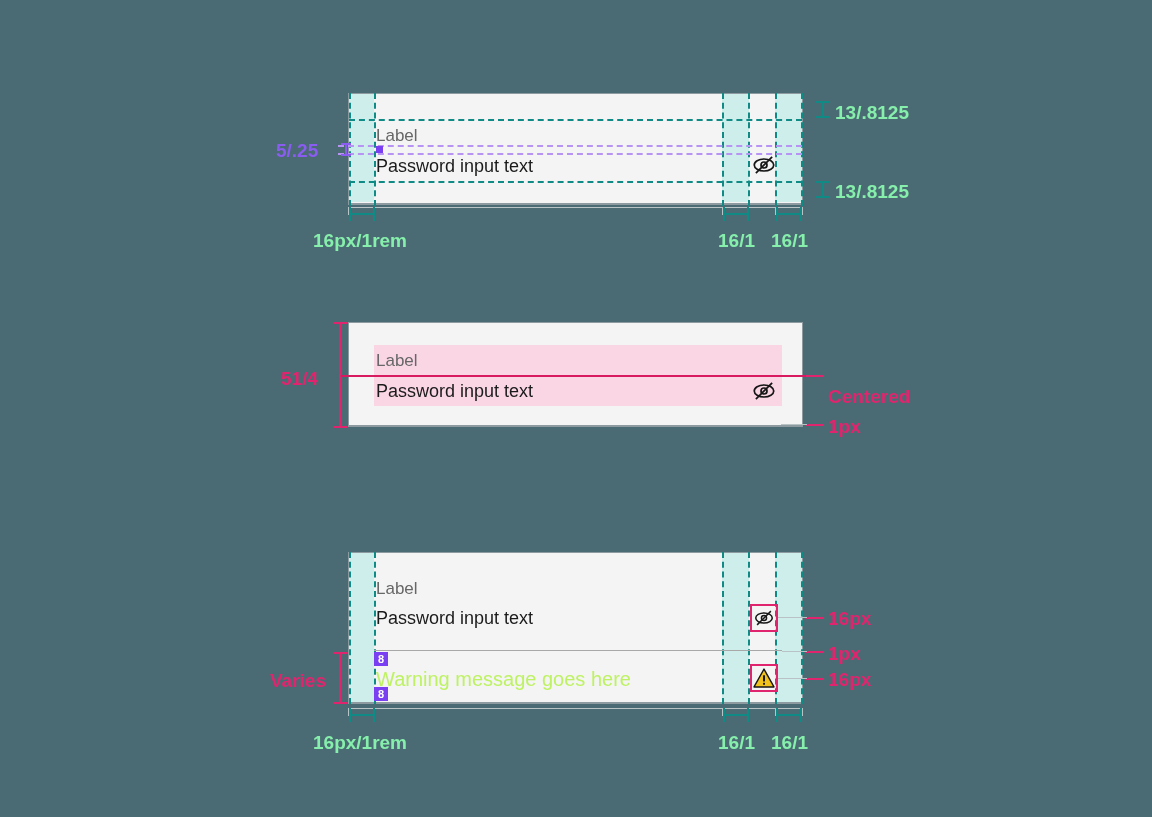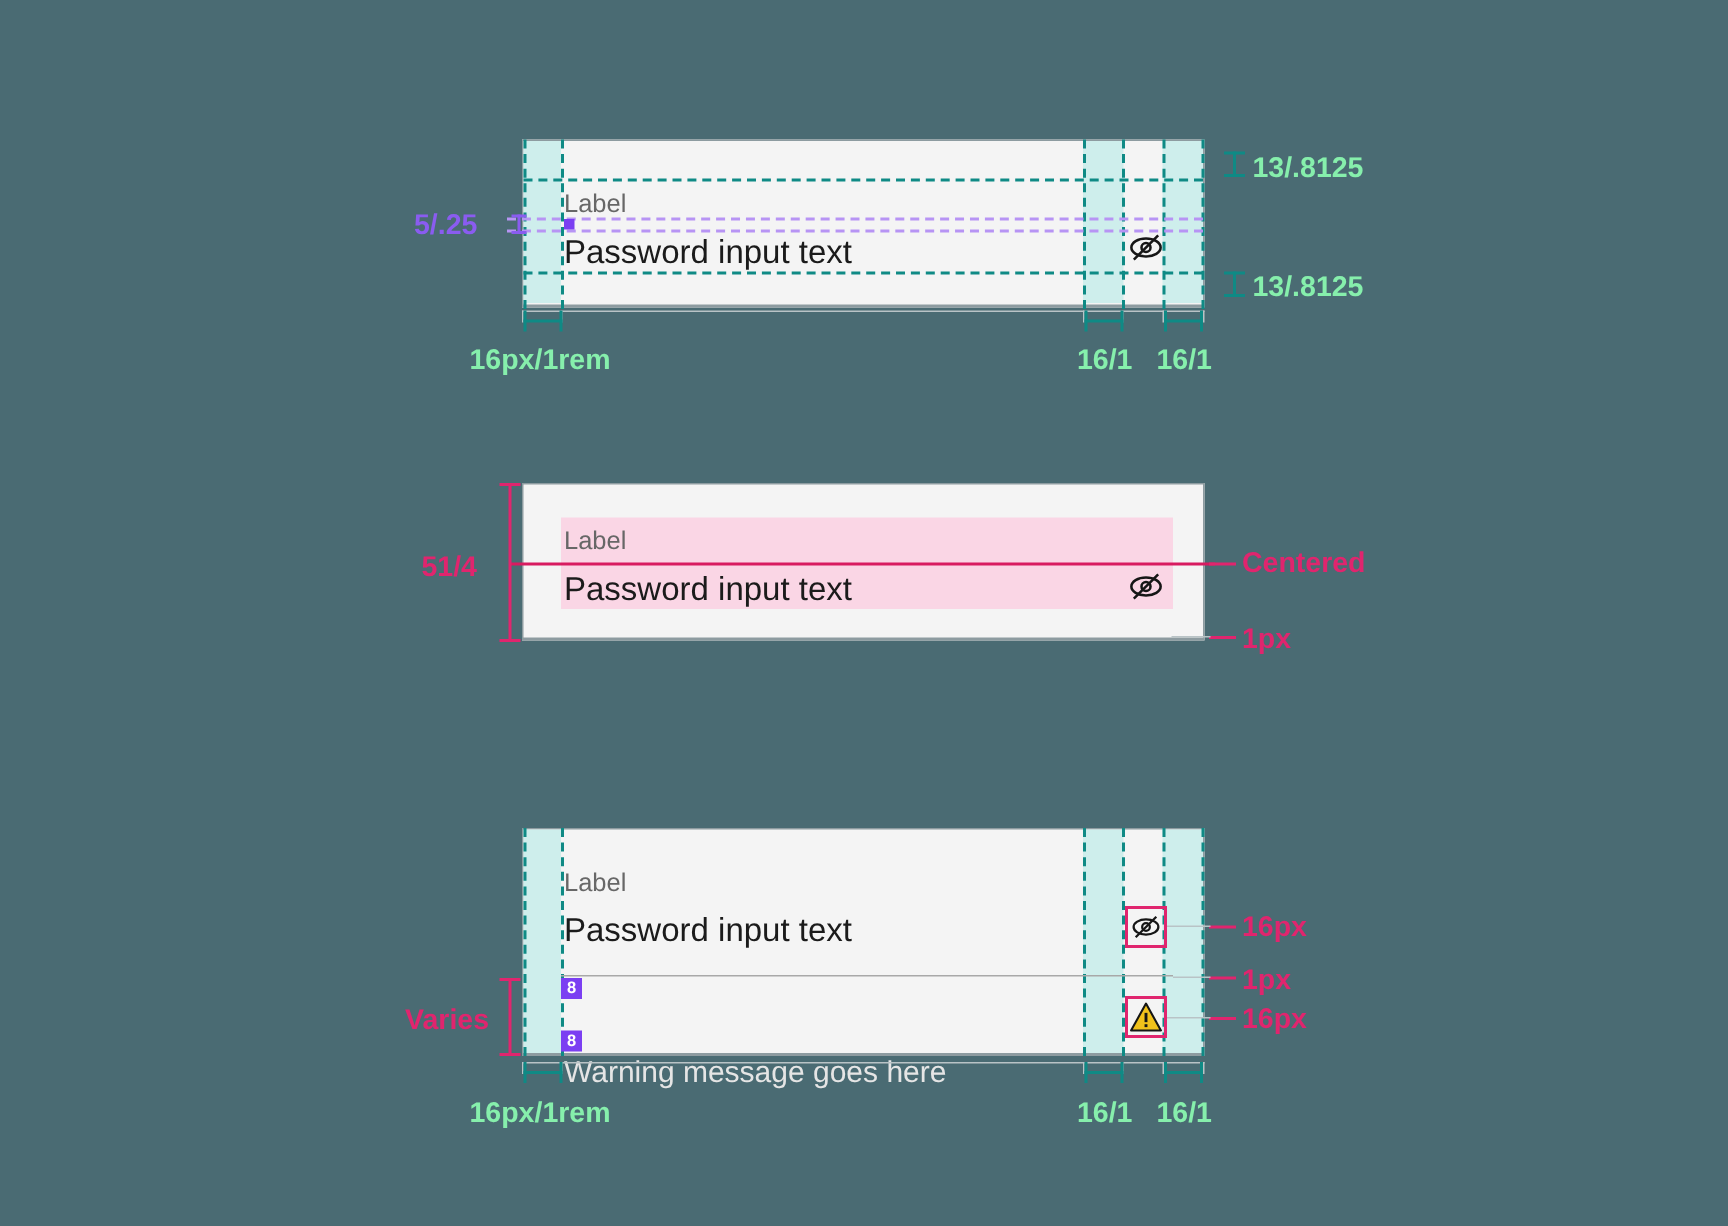--- a/index.html
+++ b/index.html
@@ -66,31 +66,30 @@
   .field-label {
     position: absolute;
     color: #676767;
     font-size: 17px;
     font-family: "Liberation Sans", sans-serif;
     line-height: 1;
   }
   .field-value {
     position: absolute;
     color: #1b1b1b;
-    font-size: 22px;
+    font-size: 18px;
     font-family: "Liberation Sans", sans-serif;
     line-height: 1;
   }
   .field-helper {
     position: absolute;
-    color: #e5e5e5;
+    color: #bef264;
     font-size: 20px;
     font-family: "Liberation Sans", sans-serif;
     line-height: 1;
-    margin-top: 36px;
   }
 
   .divider-line {
     position: absolute;
     height: 1px;
     background: #a8a8a8;
   }
 
   
   .icon-box {
@@ -268,21 +267,21 @@
     </div>
 
     <div class="vbeam vbeam-pink" style="left:333px; top:322px; width:14px; height:106px;">
       <div class="stem"></div>
         <div class="cap t"></div>
         <div class="cap b"></div>
     </div>
     <div class="ann ann-pink" style="left:281px; top:369px;">51/4</div>
 
     <div class="leader-pink" style="left:806px; top:375px; width:18px;"></div>
-    <div class="ann ann-pink" style="left:828px; top:366px;">Centered</div>
+    <div class="ann ann-pink" style="left:828px; top:387px;">Centered</div>
 
     <div class="leader-pink" style="left:806px; top:424px; width:18px;"></div>
     <div class="leader-grey" style="left:781px; top:424px; width:26px; height:1px;"></div>
     <div class="ann ann-pink" style="left:828px; top:417px;">1px</div>
   </div>
 
   <div>
 
     <div class="panel panel-border-top panel-border-bottom panel-border-sides" style="left:348px; top:552px; width:455px; height:152px;"></div>
 

